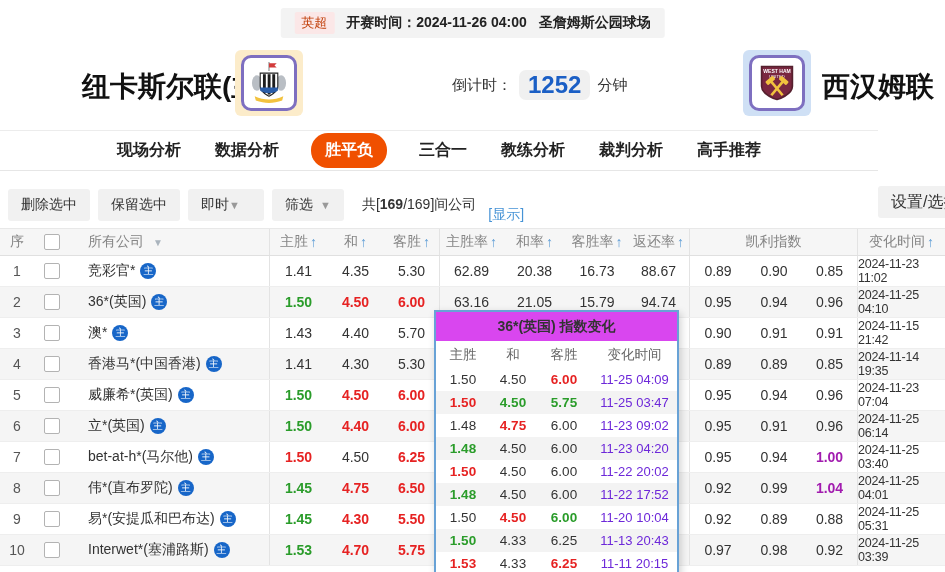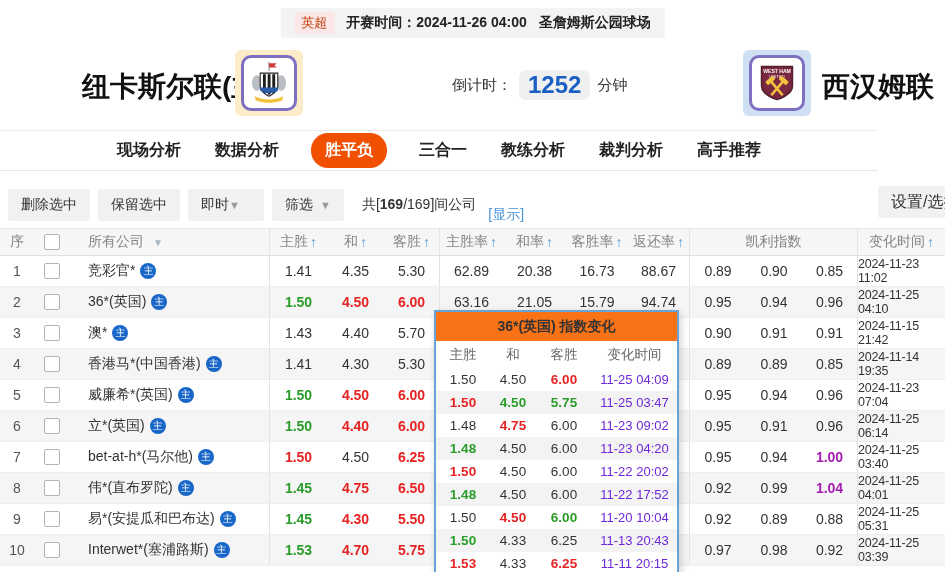--- a/index.html
+++ b/index.html
@@ -60,21 +60,21 @@
   .cbx{width:14px;height:14px;border:1px solid #b3b3b3;border-radius:2px;background:#fff;display:block;cursor:pointer;}
   .host-badge{width:16px;height:16px;border-radius:50%;background:#1766c8;color:#fff;font-size:10px;
     display:inline-flex;align-items:center;justify-content:center;flex:none;}
   .arr{color:#5b9bd5;font-weight:bold;margin-left:2px;}
   .caret-sm{color:#aab4bd;font-size:10px;margin-left:4px;}
   .v-k{color:#333;} .v-g{color:#2a9c2a;font-weight:bold;} .v-r{color:#e62222;font-weight:bold;}
   .v-R{color:#a21caf;font-weight:bold;}
   
   .popup{position:absolute;left:434px;top:310px;width:245px;background:#fff;
     border:2px solid #68a2d6;box-sizing:border-box;box-shadow:2px 3px 8px rgba(0,0,0,.18);font-size:13.5px;}
-  .popup-title{height:29px;background:#f97316;display:flex;align-items:center;justify-content:center;
+  .popup-title{height:29px;background:#d946ef;display:flex;align-items:center;justify-content:center;
     font-weight:bold;font-size:14px;color:#333;}
   .popup-head,.popup-row{display:grid;grid-template-columns:54px 46px 56px 85px;align-items:center;}
   .popup-head{height:27px;color:#666;}
   .popup-row{height:23px;}
   .popup-row.even{background:#f3f3f3;}
   .pc{text-align:center;}
   .pc-time{font-size:13px;color:#6d28d9;}
 </style>
 </head>
 <body>

